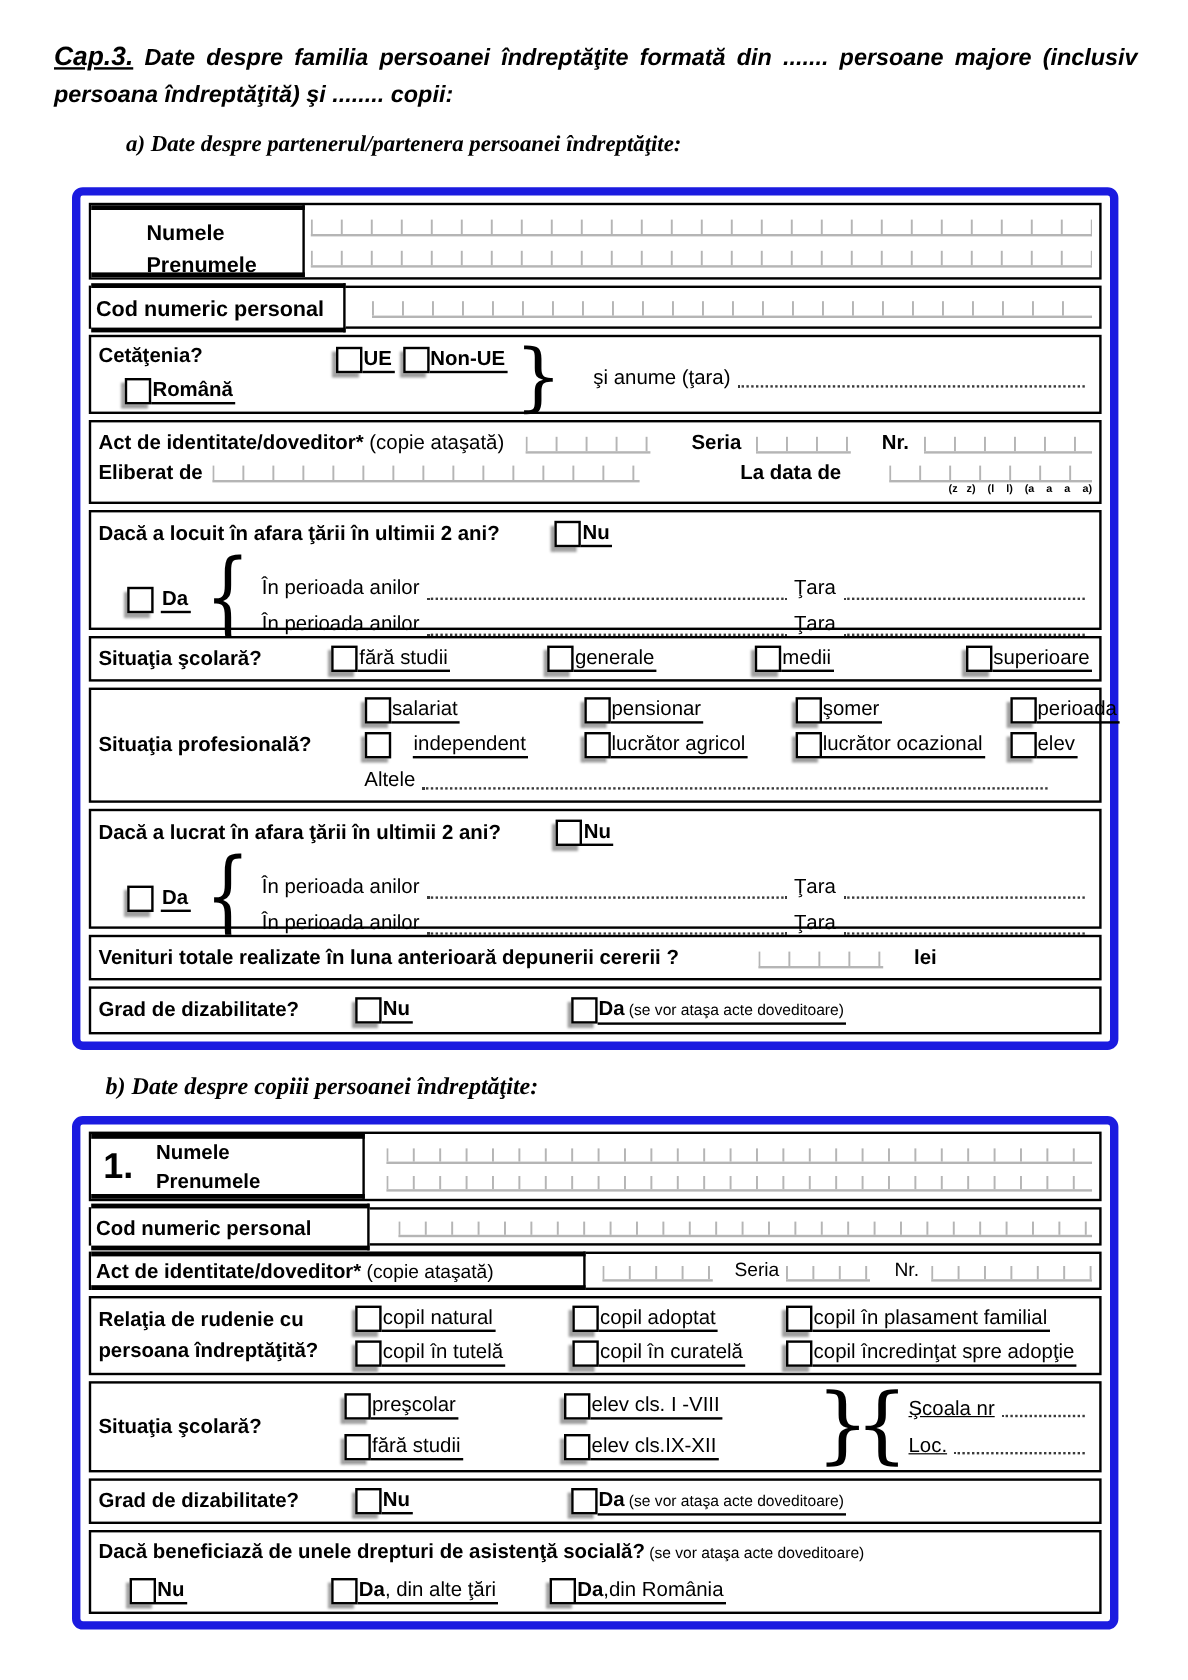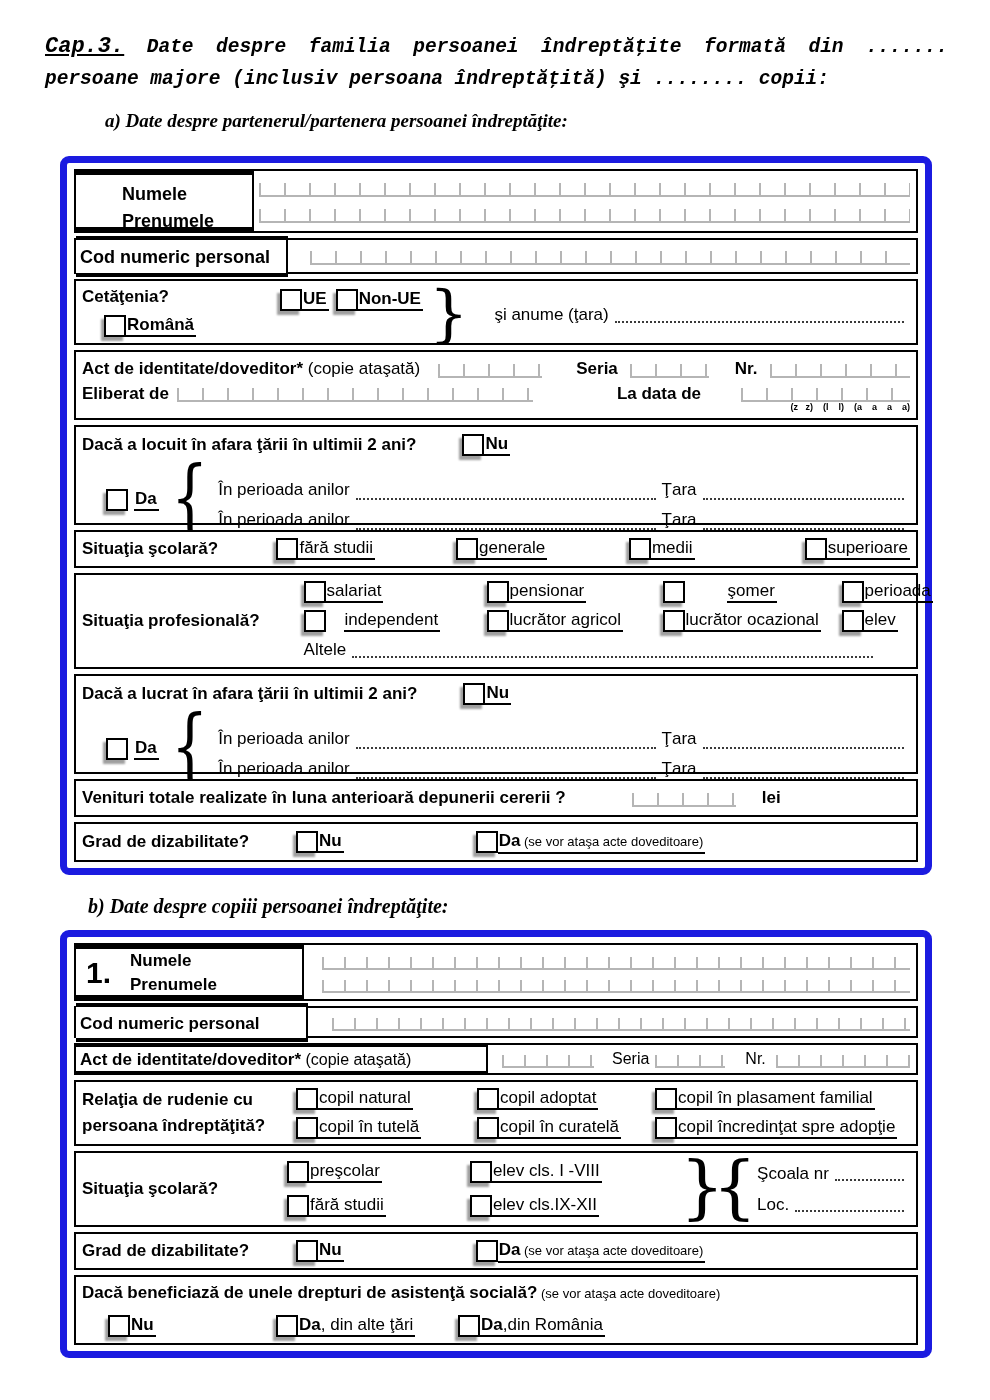--- a/index.html
+++ b/index.html
@@ -1,21 +1,21 @@
 <!DOCTYPE html>
 <html><head>
 <meta charset="utf-8">
 <style>
   * { box-sizing: border-box; margin: 0; padding: 0; }
   html,body { width: 990px; height: 1400px; background: #fff; overflow: hidden;
     font-family: "Liberation Sans", sans-serif; color: #000; }
 
   
   .heading { margin: 30px 42px 16px 45px; text-align: justify;
-    font-family: Liberation Mono, monospace; font-style: italic; font-weight: bold;
+    font-family: Liberation Sans, sans-serif; font-style: italic; font-weight: bold;
     font-size: 19.5px; line-height: 1.55; }
   .heading .capnum { font-size: 22px; text-decoration: underline; }
   .sub-a { margin: 2px 45px 0 105px; font-family: "Liberation Serif", serif;
     font-style: italic; font-weight: bold; font-size: 19px; }
   .sub-b { margin: 20px 45px 0 88px; font-family: "Liberation Serif", serif;
     font-style: italic; font-weight: bold; font-size: 20px; }
 
   
   .bluebox { margin: 24px 58px 0 60px; border: 7px solid #1b1be0; border-radius: 9px;
     background: #fff; padding: 6px 7px; }
@@ -183,21 +183,21 @@
     <div style="flex:1;margin-left:44px;" class="grid-gap">
       <div class="row">
         <div class="opt" style="width:183px;">
             <div class="cb"></div>
             <span class="ul">salariat</span>
           </div>
         <div class="opt" style="width:176px;">
             <div class="cb"></div>
             <span class="ul">pensionar</span>
           </div>
-        <div class="opt" style="width:179px;gap:42px;">
+        <div class="opt" style="width:179px;">
             <div class="cb"></div>
             <span class="ul">şomer</span>
           </div>
         <div class="opt" style="flex:1;">
             <div class="cb"></div>
             <span class="ul">perioada</span>
           </div>
       </div>
       <div class="row">
         <div class="opt" style="width:183px;gap:18px;">
@@ -356,21 +356,21 @@
           <div class="cb"></div>
           <span class="ul">elev cls. I -VIII</span>
         </div>
       <div class="opt">
           <div class="cb"></div>
           <span class="ul">elev cls.IX-XII</span>
         </div>
     </div>
     <div class="brace" style="font-size:70px; margin:-4px -6px 0 -8px;">}</div>
     <div class="brace" style="font-size:70px; margin:-4px 0 0 -6px;">{</div>
-    <div style="flex:1;" class="grid-gap">
+    <div style="flex:1;text-decoration:underline;" class="grid-gap">
       <div class="row" style="height:24px;">
         <span style="font-size:17px; white-space:nowrap;">Şcoala nr</span>
         <div class="dots"></div>
       </div>
       <div class="row" style="height:24px;">
         <span style="font-size:17px; white-space:nowrap;">Loc.</span>
         <div class="dots"></div>
       </div>
     </div>
   </div>

